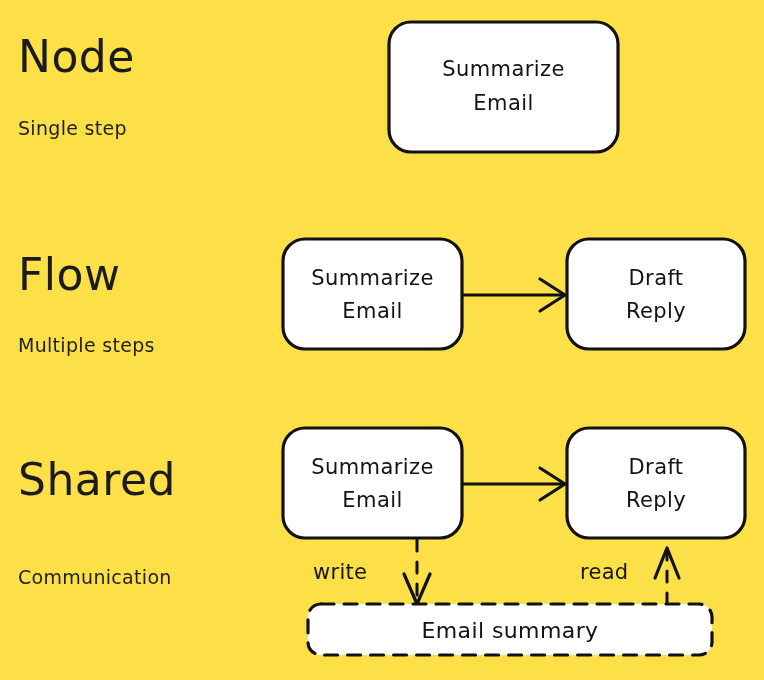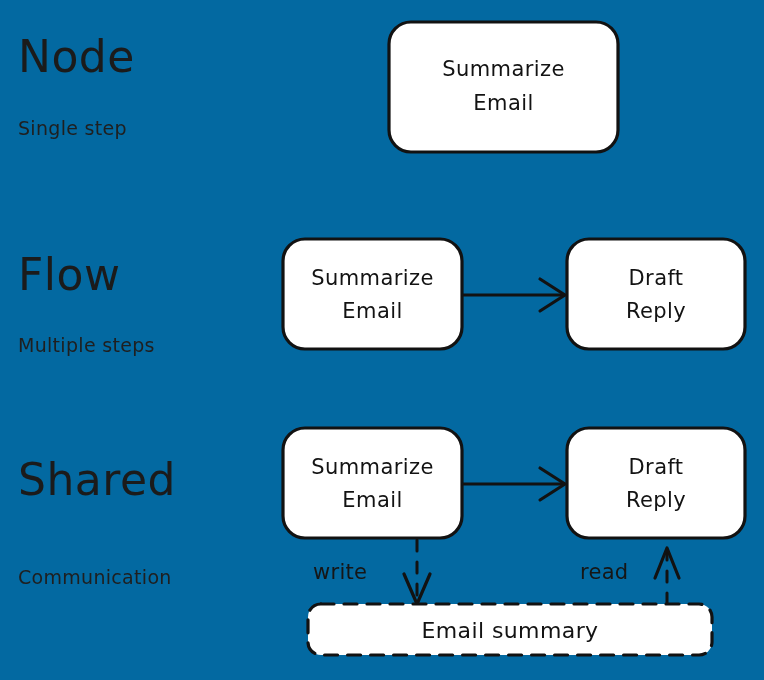--- a/index.html
+++ b/index.html
@@ -10,21 +10,21 @@
   body {
     width: 764px;
     height: 680px;
     font-family: "DejaVu Sans", sans-serif;
     overflow: hidden;
   }
   #diagram-root {
     position: relative;
     width: 764px;
     height: 680px;
-    background: #0369a1;
+    background: #fde047;
   }
   svg.canvas {
     display: block;
     width: 764px;
     height: 680px;
   }
   .section-title {
     font-family: "DejaVu Sans", sans-serif;
     font-size: 44px;
     font-weight: 400;

